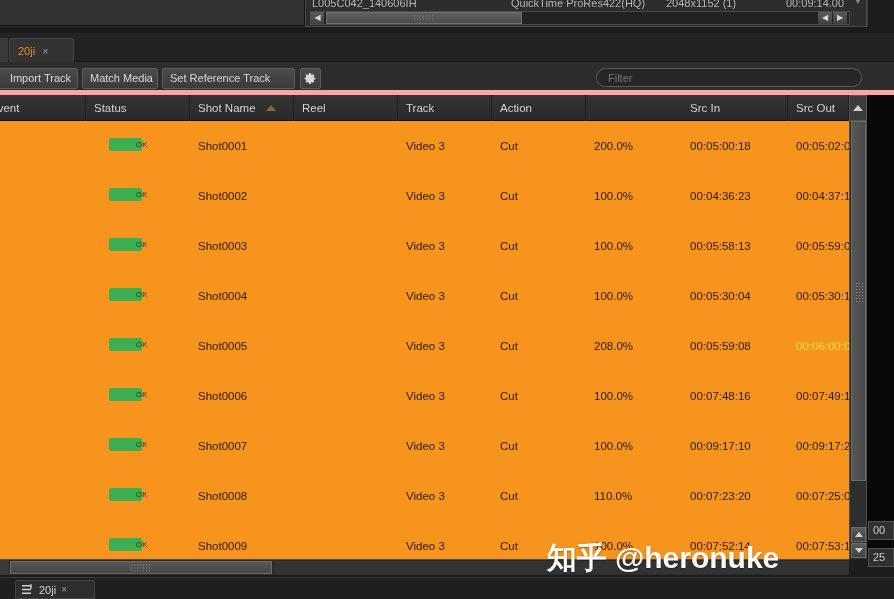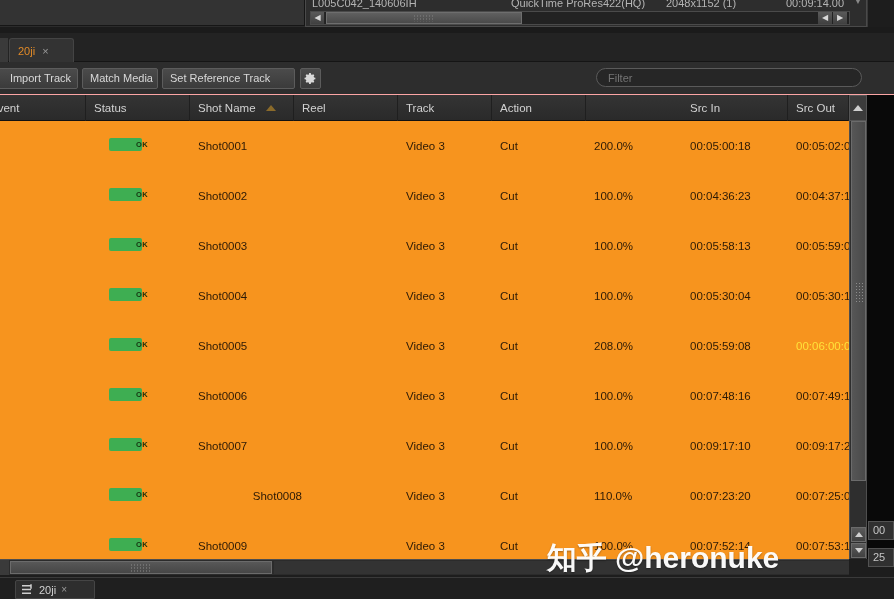--- a/index.html
+++ b/index.html
@@ -74,21 +74,21 @@
     background: #333; border: 1px solid #444; border-bottom: none;
     border-radius: 3px 3px 0 0;
     display: flex; align-items: center; gap: 7px; padding-left: 8px;
   }
   .tab-active .tab-label { color: #e08a28; font-size: 11px; }
   .tab-close { color: #9a9a9a; font-size: 11px; cursor: pointer; }
 
   
   .toolbar {
     position: absolute; left: 0; top: 62px; width: 894px; height: 33px;
-    background: #2d2d2d; border-bottom: 1px solid #fca5a5;
+    background: #2d2d2d; border-bottom: 5px solid #fca5a5;
   }
   .tb-btn {
     position: absolute; top: 6px; height: 21px;
     background: linear-gradient(#4b4b4b, #3b3b3b);
     border: 1px solid #5c5c5c; border-radius: 2px;
     color: #d9d9d9; font-size: 11px; line-height: 19px; text-align: left;
     padding: 0 7px; white-space: nowrap; cursor: pointer;
   }
   #btn-import { left: -27px; width: 105px; text-align: right; padding-right: 6px; }
   #btn-match  { left: 82px;  width: 76px; }
@@ -141,21 +141,21 @@
   .cell {
     position: absolute; top: 0; height: 50px;
     color: #2c1a06; font-size: 11.5px; line-height: 50px;
     white-space: nowrap; overflow: hidden;
   }
   .cell.yellow { color: #ffe23a; }
   .badge-ok {
     position: absolute; top: 17px; width: 33px; height: 13px;
     background: #3eae52; border-radius: 2px;
     color: #14320f; font-size: 7.5px; line-height: 13px; text-align: center;
-    letter-spacing: .4px; font-weight: bold; padding-left: 27px;
+    letter-spacing: .4px; font-weight: normal; padding-left: 27px;
   }
 
   
   .vscroll {
     position: absolute; left: 849px; top: 121px; width: 18px; height: 438px;
     background: #2e2e2e; border-left: 1px solid #4e4e4e; border-right: 1px solid #4e4e4e;
   }
   .vs-thumb {
     position: absolute; left: 1px; top: 0; width: 15px; height: 360px;
     background: linear-gradient(90deg,#565656,#4a4a4a); border: 1px solid #6b6b6b;
@@ -371,21 +371,21 @@
         <div class="cell" style="left: 302px; width: 104px;"></div>
         <div class="cell" style="left: 406px; width: 94px;">Video 3</div>
         <div class="cell" style="left: 500px; width: 94px;">Cut</div>
         <div class="cell" style="left: 594px; width: 96px;">100.0%</div>
         <div class="cell" style="left: 690px; width: 106px;">00:09:17:10</div>
         <div class="cell" style="left: 796px; width: 61px;">00:09:17:2</div>
       </div>
       <div class="row" style="top: 350px;">
         <div class="cell" style="left: -10px; width: 104px;">8</div>
         <div class="badge-ok" style="left: 109px;">OK</div>
-        <div class="cell" style="left: 198px; width: 104px; text-align: right;">Shot0008</div>
+        <div class="cell" style="left: 198px; width: 104px;">Shot0008</div>
         <div class="cell" style="left: 302px; width: 104px;"></div>
         <div class="cell" style="left: 406px; width: 94px;">Video 3</div>
         <div class="cell" style="left: 500px; width: 94px;">Cut</div>
         <div class="cell" style="left: 594px; width: 96px;">110.0%</div>
         <div class="cell" style="left: 690px; width: 106px;">00:07:23:20</div>
         <div class="cell" style="left: 796px; width: 61px;">00:07:25:0</div>
       </div>
       <div class="row" style="top: 400px;">
         <div class="cell" style="left: -10px; width: 104px;">9</div>
         <div class="badge-ok" style="left: 109px;">OK</div>

